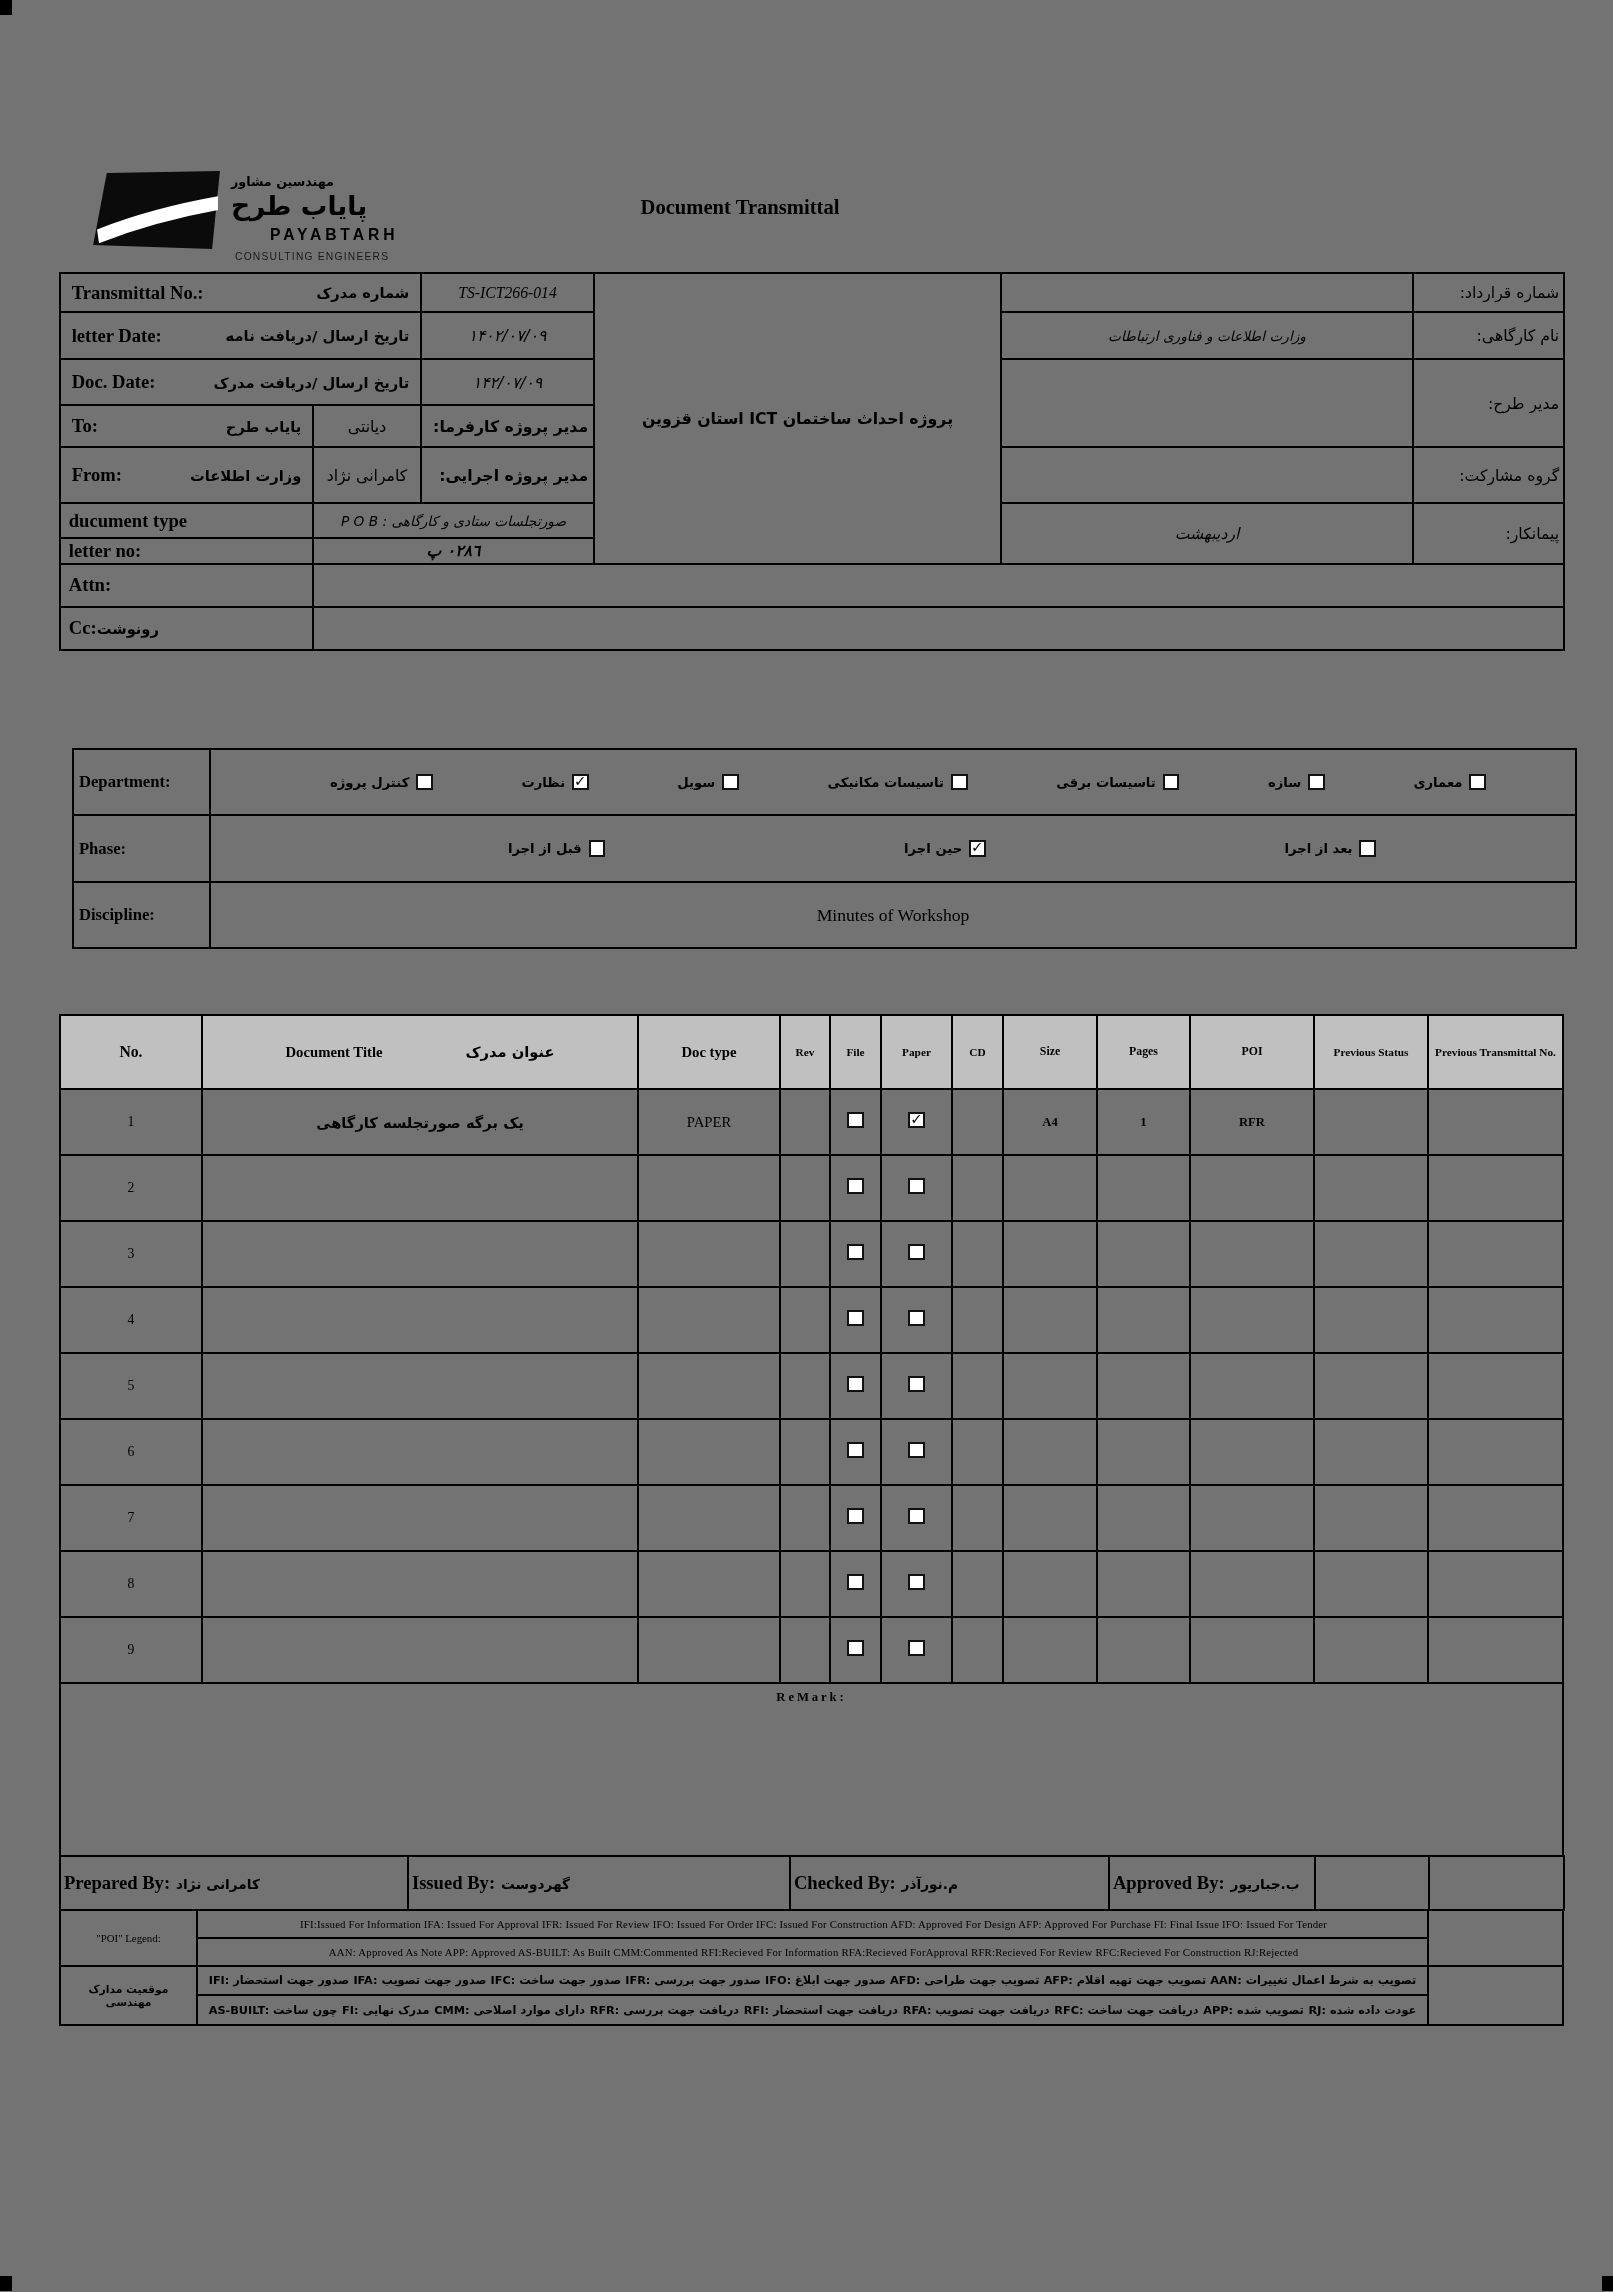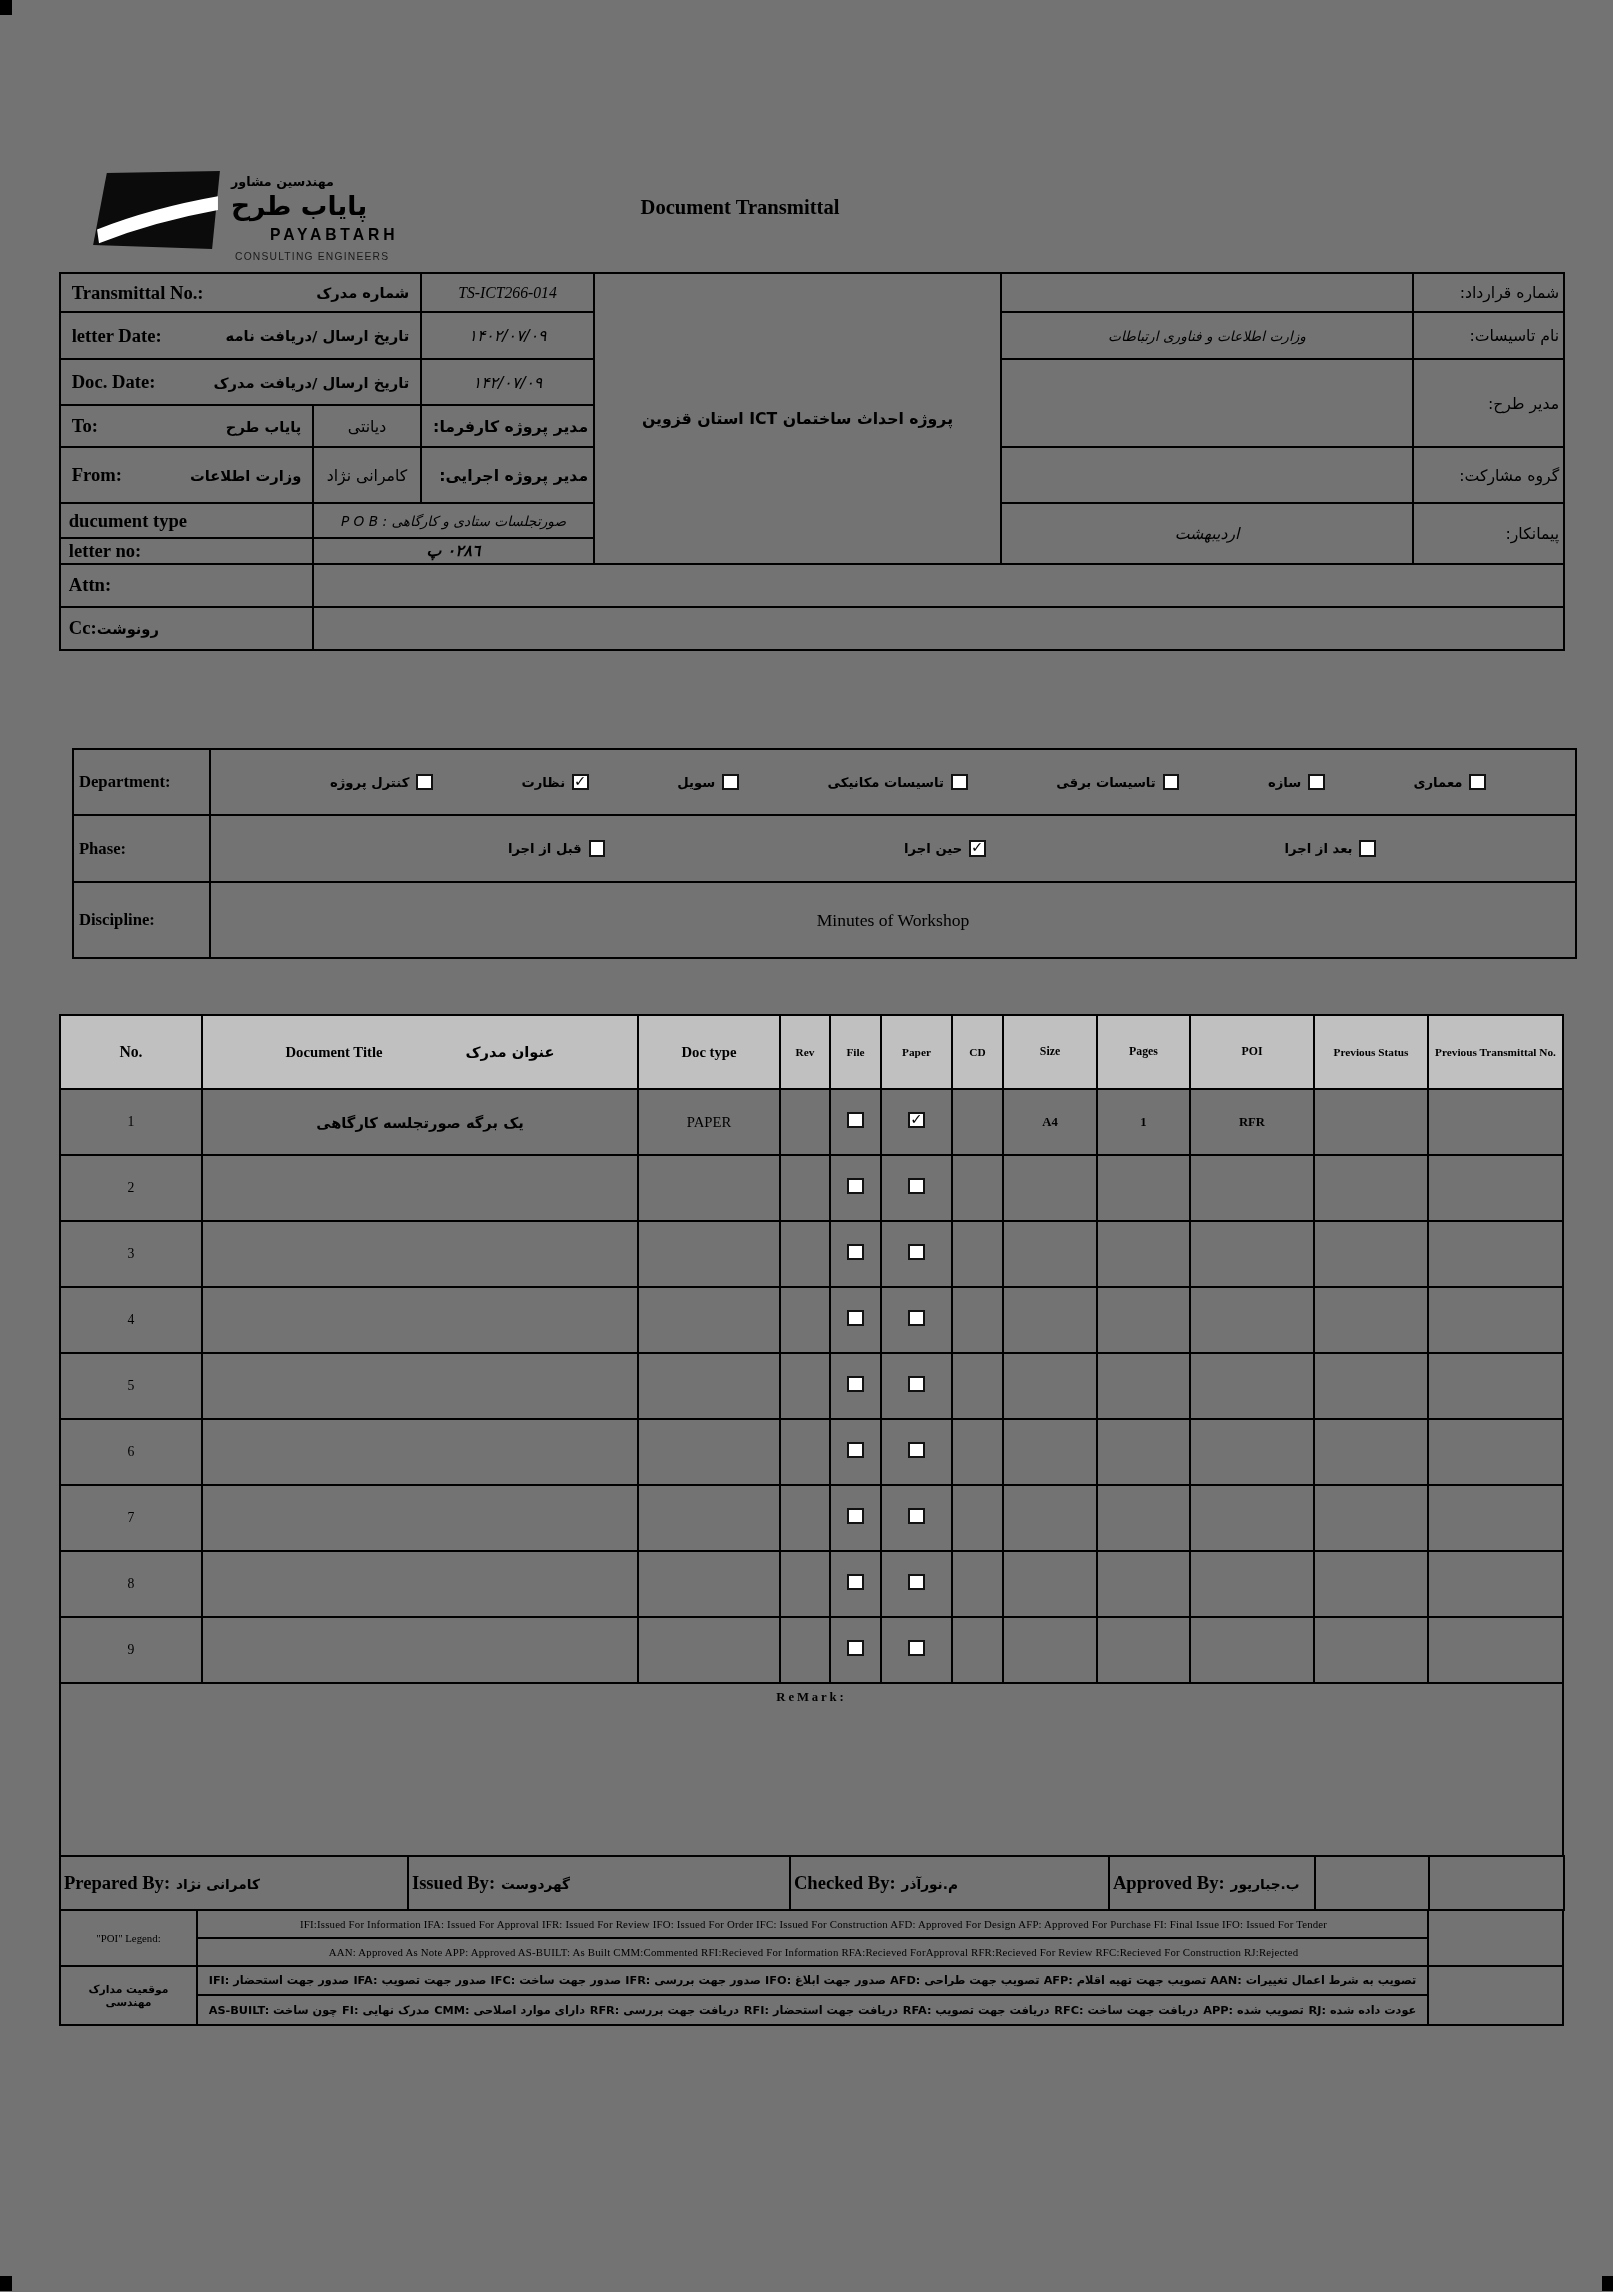--- a/index.html
+++ b/index.html
@@ -113,21 +113,21 @@
     </tr>
     <tr style="height:47px">
       <td colspan="2" class="lcell">
         <div class="inner">
               <span class="len">letter Date:</span>
               <span class="lfa fa">تاریخ ارسال /دریافت نامه</span>
             </div>
       </td>
       <td class="vcell fa rtl">۱۴۰۲/۰۷/۰۹</td>
       <td class="vcell fa rtl" style="font-size:13.7px">وزارت اطلاعات و فناوری ارتباطات</td>
-      <td class="rlab fa">نام تاسیسات:</td>
+      <td class="rlab fa">نام کارگاهی:</td>
     </tr>
     <tr style="height:46px">
       <td colspan="2" class="lcell">
         <div class="inner">
               <span class="len">Doc. Date:</span>
               <span class="lfa fa">تاریخ ارسال /دریافت مدرک</span>
             </div>
       </td>
       <td class="vcell fa rtl">۱۴۲/۰۷/۰۹</td>
       <td rowspan="2" class="vcell fa rtl"></td>
@@ -231,21 +231,21 @@
                 <span class="chk on"></span>
                 <span class="glbl fa">حین اجرا</span>
               </span>
               <span class="grp">
                 <span class="chk"></span>
                 <span class="glbl fa">قبل از اجرا</span>
               </span>
             </div>
           </td>
     </tr>
-    <tr style="height:76px">
+    <tr style="height:66px">
       <td class="lab">Discipline:</td>
       <td class="disc-cell">Minutes of Workshop</td>
     </tr>
   </tbody>
     </table>
 
   <div class="abs bottom-stack">
     <table class="t-doc t3">
       <colgroup>
         <col style="width:142px">

